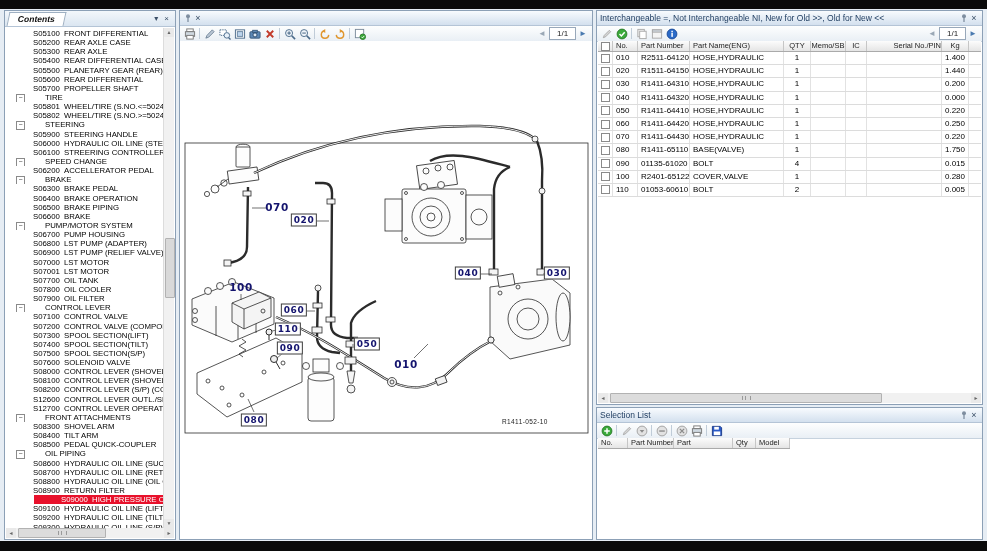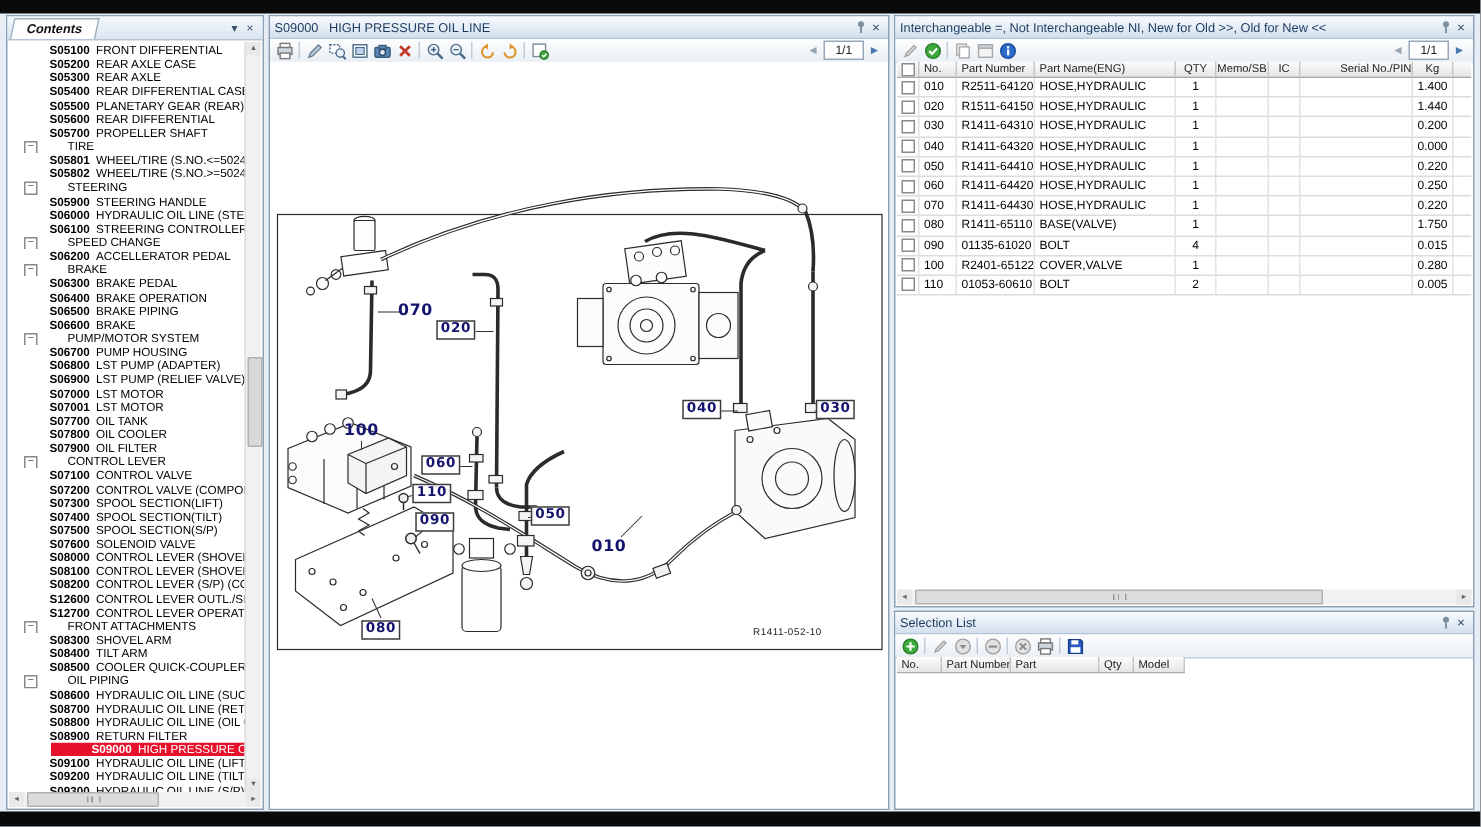--- a/index.html
+++ b/index.html
@@ -29,21 +29,21 @@
   .contents{left:4px;top:10px;width:172px;height:530px;}
   .c-header{height:15px;background:linear-gradient(#f3f7fb,#dbe6f1);border-bottom:1px solid #b4c4d6;display:flex;align-items:center;padding:0 3px;}
   .c-tab{background:#fff;border:1px solid #9fb0c2;border-bottom:none;font-size:8.5px;font-weight:bold;color:#111;padding:0 9px;height:13px;line-height:13px;transform:skewX(-12deg);}
   .c-header .sp{flex:1;}
   .hicon{font-size:8px;color:#3c5068;padding:0 3px;}
   .tree{position:absolute;left:1px;top:17px;right:11px;bottom:11px;overflow:hidden;padding-top:1px;background:#fff;}
   .trow{display:flex;height:9.15px;line-height:9.3px;font-size:7.8px;white-space:nowrap;overflow:hidden;color:#000;}
   .gbox{margin-left:10px;width:7px;height:7px;border:1px solid #8a8a8a;background:#fff;color:#444;font-size:7px;line-height:5px;text-align:center;flex:none;margin-top:1px;}
   .glabel{margin-left:20px;}
   .hl{display:flex;}
-  .tcode{margin-left:27px;width:31px;flex:none;font-weight:bold;}
+  .tcode{margin-left:27px;width:31px;flex:none;}
   .tlabel{white-space:nowrap;}
   .tsel .hl{background:#e8112b;color:#fff;margin-left:28px;}
   .vscroll{position:absolute;right:1px;top:17px;bottom:11px;width:10px;background:#f1f1f1;border-left:1px solid #dcdcdc;}
   .vscroll .sarr{position:absolute;left:0;width:10px;height:9px;font-size:5px;color:#666;text-align:center;line-height:9px;background:#e9e9e9;}
   .vscroll .sarr.top{top:0;}
   .vscroll .sarr.bot{bottom:0;}
   .vthumb{position:absolute;left:1px;top:42%;width:8px;height:58px;background:#d9d9d9;border:1px solid #b2b2b2;border-radius:1px;}
   .hscroll{position:absolute;left:1px;right:1px;bottom:1px;height:10px;background:#f1f1f1;display:flex;align-items:center;}
   .hscroll .sarr{width:10px;height:10px;font-size:5px;color:#666;text-align:center;line-height:10px;background:#e9e9e9;flex:none;}
   .hscroll .sarr.r{margin-left:auto;}
@@ -351,21 +351,21 @@
         </div>
         <div class="trow item">
           <span class="hl">
             <span class="tcode">S08400</span>
             <span class="tlabel">TILT ARM</span>
           </span>
         </div>
         <div class="trow item">
           <span class="hl">
             <span class="tcode">S08500</span>
-            <span class="tlabel">COOLER  QUICK-COUPLER</span>
+            <span class="tlabel">PEDAL  QUICK-COUPLER</span>
           </span>
         </div>
         <div class="trow group">
           <span class="gbox">−</span>
           <span class="glabel">OIL PIPING</span>
         </div>
         <div class="trow item">
           <span class="hl">
             <span class="tcode">S08600</span>
             <span class="tlabel">HYDRAULIC OIL LINE (SUCTION)</span>
@@ -423,21 +423,20 @@
       <span class="sarr">◄</span>
       <span class="hthumb">
           <i></i>
         </span>
       <span class="sarr r">►</span>
     </div>
   </div>
 
   <div class="panel diagram">
     <div class="p-title">
-      <span class="pt-text">S09000   HIGH PRESSURE OIL LINE</span>
       <span class="pin"><svg viewBox="0 0 10 10">
             <circle cx="5" cy="3.2" r="2" fill="#7e8ea0"></circle>
             <line x1="5" y1="5" x2="5" y2="9" stroke="#7e8ea0" stroke-width="1.3"></line>
           </svg></span>
       <span class="cls">×</span>
     </div>
     <div class="toolbar">
       <span class="tbi">
           <svg viewBox="0 0 13 13">
             <rect x="3" y="1" width="7" height="3" fill="#fff" stroke="#777"></rect>

